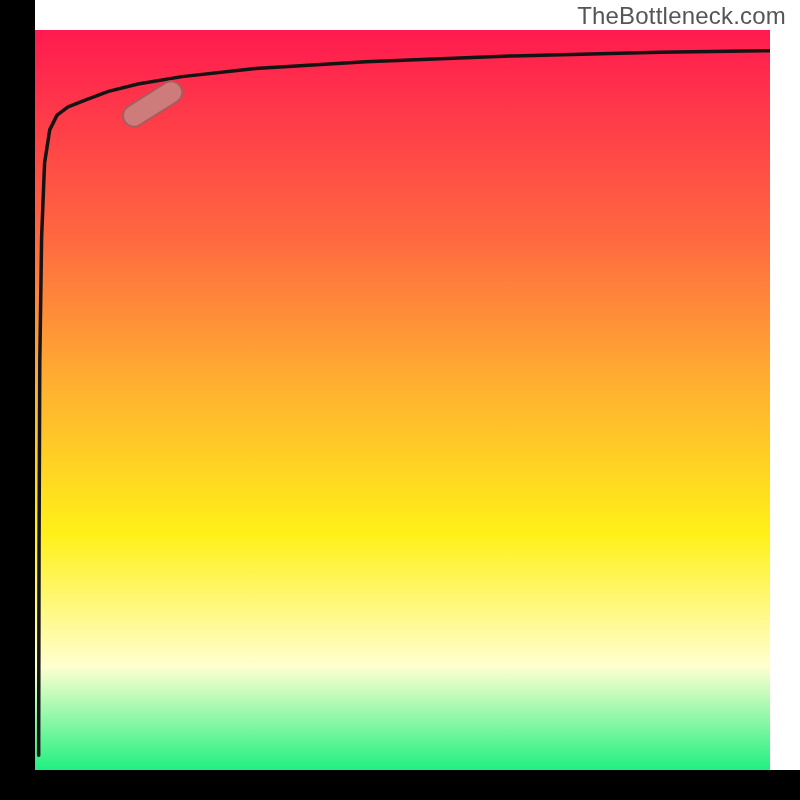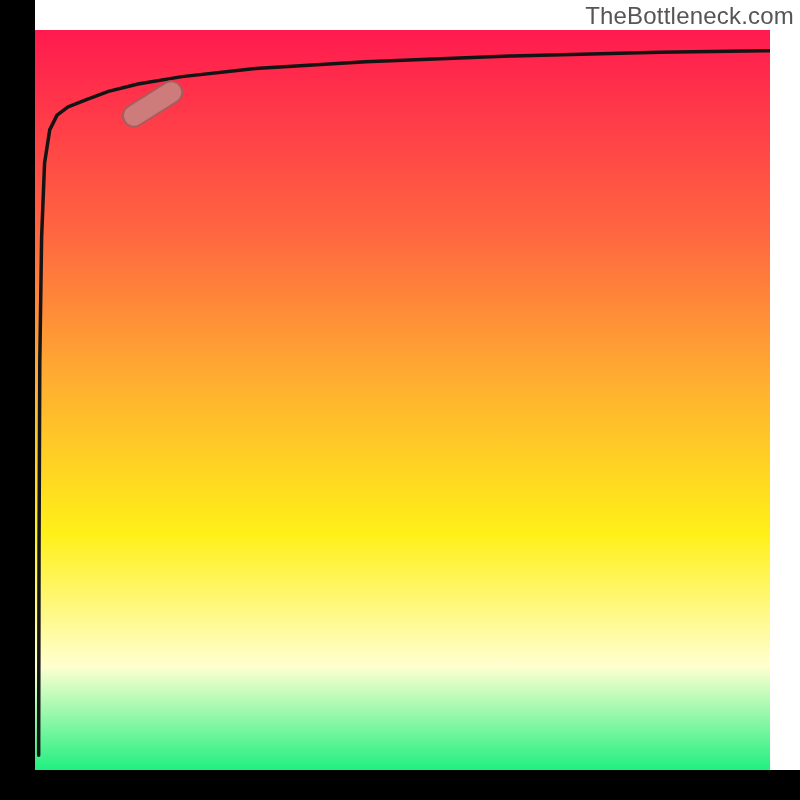--- a/index.html
+++ b/index.html
@@ -19,21 +19,21 @@
     position: absolute;
     top: 0;
     left: 0;
     width: 800px;
     height: 800px;
     display: block;
   }
   .attribution {
     position: absolute;
     top: 2px;
-    right: 6px;
+    right: 14px;
     font-family: Arial, Helvetica, sans-serif;
     font-size: 24px;
     color: #555;
     font-weight: 500;
     letter-spacing: 0.2px;
   }
 </style>
 </head>
 <body>
 

